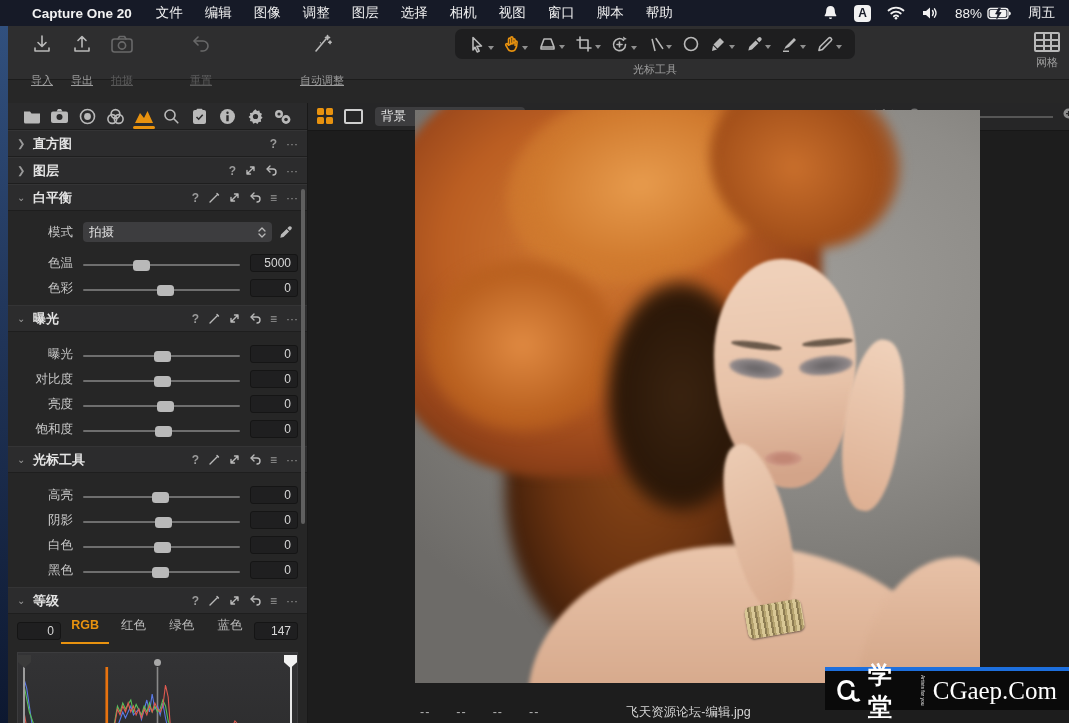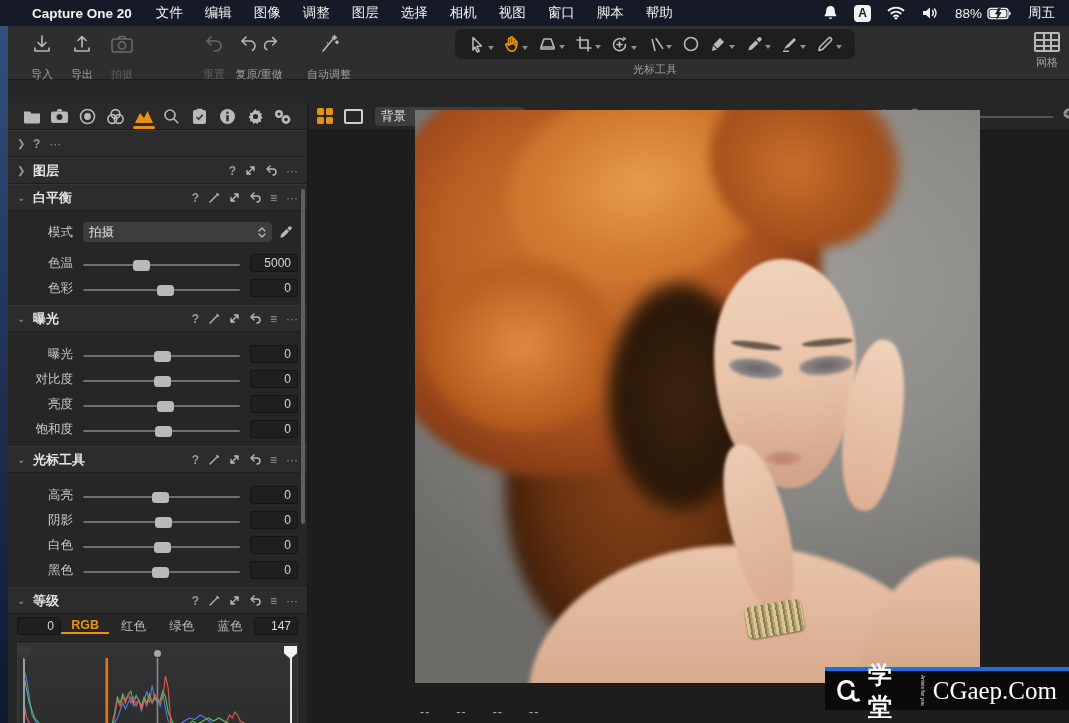--- a/index.html
+++ b/index.html
@@ -38,21 +38,21 @@
   #titlebar .wtitle { position:absolute; left:0; right:0; text-align:center;
     color:#b9b9b9; font-size:13px; display:flex; justify-content:center; gap:6px; align-items:center; }
   .app-ico { width:14px; height:14px; border-radius:3px;
     background:conic-gradient(#e8920f 0 25%,#7a4a12 0 50%,#2c2c2c 0 75%,#caa24a 0); display:inline-block; }
 
   
   #toolbar { height:54px; background:#2e2e2f; border-bottom:1px solid #1c1c1c;
     position:relative; }
   .tbtn { position:absolute; top:4px; width:52px; text-align:center; color:#b9b9b9; }
   .tbtn .ic { height:27px; display:flex; align-items:center; justify-content:center; }
-  .tbtn .lb { font-size:11px; color:#9e9e9e; margin-top:10px; white-space:nowrap; }
+  .tbtn .lb { font-size:11px; color:#9e9e9e; margin-top:16px; white-space:nowrap;text-decoration:underline; }
   .tbtn.dim { opacity:.42; }
   .cursor-pill { position:absolute; left:447px; top:3px; width:400px; height:30px;
     background:#1e1e1f; border-radius:7px; display:flex; align-items:center;
     justify-content:space-around; padding:0 8px; }
   .ct { display:flex; align-items:flex-end; gap:2px; }
   .ct .dd { width:0; height:0; border-left:3px solid transparent; border-right:3px solid transparent;
     border-top:4px solid #8f8f8f; margin-bottom:4px; }
   .ctlabel { position:absolute; left:447px; top:36px; width:400px; text-align:center;
     font-size:11px; color:#9e9e9e; }
   .grid-tool { position:absolute; left:1014px; top:4px; width:50px; text-align:center; }
@@ -102,21 +102,21 @@
     align-items:center; padding:0 6px; color:#e2e2e2; font-size:12.5px; }
   .mode-dd .grow { flex:1; }
   .chevstack { display:flex; flex-direction:column; gap:1px; align-items:center; }
   .picker-btn { width:26px; display:flex; justify-content:center; }
 
   
   .lv-tabs { display:flex; align-items:center; padding:3px 9px 2px; gap:0; }
   .lv-box { width:44px; height:18px; background:#1f1f20; border:1px solid #151515;
     border-radius:3px; color:#d8d8d8; font-size:12px; display:flex; align-items:center;
     justify-content:flex-end; padding-right:6px; }
-  .lv-ch { flex:1; text-align:center; color:#bdbdbd; font-size:12.5px; padding-bottom:0; }
+  .lv-ch { flex:1; text-align:center; color:#bdbdbd; font-size:12.5px; padding-bottom:10px; }
   .lv-ch.on { color:#e8920f; font-weight:bold; border-bottom:2px solid #e8920f; }
   #lv-hist { position:relative; margin:6px 9px 0; height:118px;
     background:linear-gradient(#333335,#2b2b2c); border:1px solid #3c3c3e; }
   #lv-hist svg.curves { position:absolute; left:6px; right:6px; top:14px; bottom:14px;
     width:calc(100% - 12px); height:90px; }
   .edge-line { position:absolute; top:8px; bottom:8px; width:2px; }
   .handle { position:absolute; width:13px; height:13px;
     clip-path:polygon(50% 100%,0 55%,0 0,100% 0,100% 55%); }
 
   
@@ -290,43 +290,30 @@
     <div class="tbtn dim" style="left:88px">
       <div class="ic">
         <svg width="24" height="22" viewBox="0 0 24 22">
             <rect x="2" y="6" width="20" height="13" rx="2.5" class="st"></rect>
             <path class="st" d="M8 6l1.5-2.5h5L16 6"></path>
             <circle cx="12" cy="12.5" r="3.6" class="st"></circle>
           </svg>
       </div>
         <div class="lb">拍摄</div>
     </div>
-    <div class="tbtn dim" style="left:180px">
+    <div class="tbtn dim" style="left:167px">
       <div class="ic">
         <svg width="22" height="22" viewBox="0 0 22 22">
             <path class="st" d="M8 4 4 8l4 4"></path>
             <path class="st" d="M4.5 8H13a5 5 0 0 1 0 10h-2"></path>
           </svg>
       </div>
         <div class="lb">重置</div>
     </div>
-    <div class="tbtn" style="left:215px;width:72px">
-      <div class="ic">
-        <svg width="22" height="22" viewBox="0 0 22 22">
-            <path class="st" d="M8 4 4 8l4 4"></path>
-            <path class="st" d="M4.5 8H12a5 5 0 0 1 2.5 9.3"></path>
-          </svg>
-        <svg width="20" height="22" viewBox="0 0 22 22" class="dim">
-            <path class="st" d="M14 4l4 4-4 4"></path>
-            <path class="st" d="M17.5 8H10a5 5 0 0 0-2.5 9.3"></path>
-          </svg>
-      </div>
-        <div class="lb">复原/重做</div>
-    </div>
-    <div class="tbtn" style="left:291px;width:60px">
+    <div class="tbtn" style="left:284px;width:60px">
       <div class="ic">
         <svg width="24" height="24" viewBox="0 0 24 24">
             <path class="st" d="M6 19 16 7"></path>
             <path class="st" d="m17.5 3.5.4 1.6 1.6.4-1.6.4-.4 1.6-.4-1.6-1.6-.4 1.6-.4zM20 9l.3 1 .9.3-.9.3-.3 1-.3-1-1-.3 1-.3z"></path>
             <path class="stf" d="m18 14-2.8 1.7L18 17.4z" transform="translate(2,3) scale(.5)"></path>
           </svg>
       </div>
         <div class="lb">自动调整</div>
     </div>
 
@@ -475,20 +462,21 @@
               <circle cx="6" cy="6" r="4" class="stf"></circle>
               <circle cx="6" cy="6" r="1.6" style="fill:#2a2a2b"></circle>
               <circle cx="13" cy="11.5" r="4.4" class="stf"></circle>
               <circle cx="13" cy="11.5" r="1.8" style="fill:#2a2a2b"></circle>
             </svg>
           </span>
       </div>
 
       <div class="phead">
         <span class="chev">❯</span>
+        <span class="ptitle">直方图</span>
         <span class="hicons">
           <span class="q">?</span>
           <span>···</span>
         </span>
       </div>
 
       <div class="phead">
         <span class="chev">❯</span>
         <span class="ptitle">图层</span>
         <span class="hicons">
@@ -806,20 +794,21 @@
         <div class="bracelet"></div>
       </div>
 
       <div id="vinfobar">
         <span class="dashes">
           <span>--</span>
           <span>--</span>
           <span>--</span>
           <span>--</span>
         </span>
+        <span class="fname">飞天资源论坛-编辑.jpg</span>
       </div>
 
       <div id="watermark">
         <span class="cg">Ꮹ</span>
         <span class="cn">学堂</span>
         <span class="tag">Artists for you</span>
         <span class="site">CGaep.Com</span>
       </div>
     </div>
   </div>

